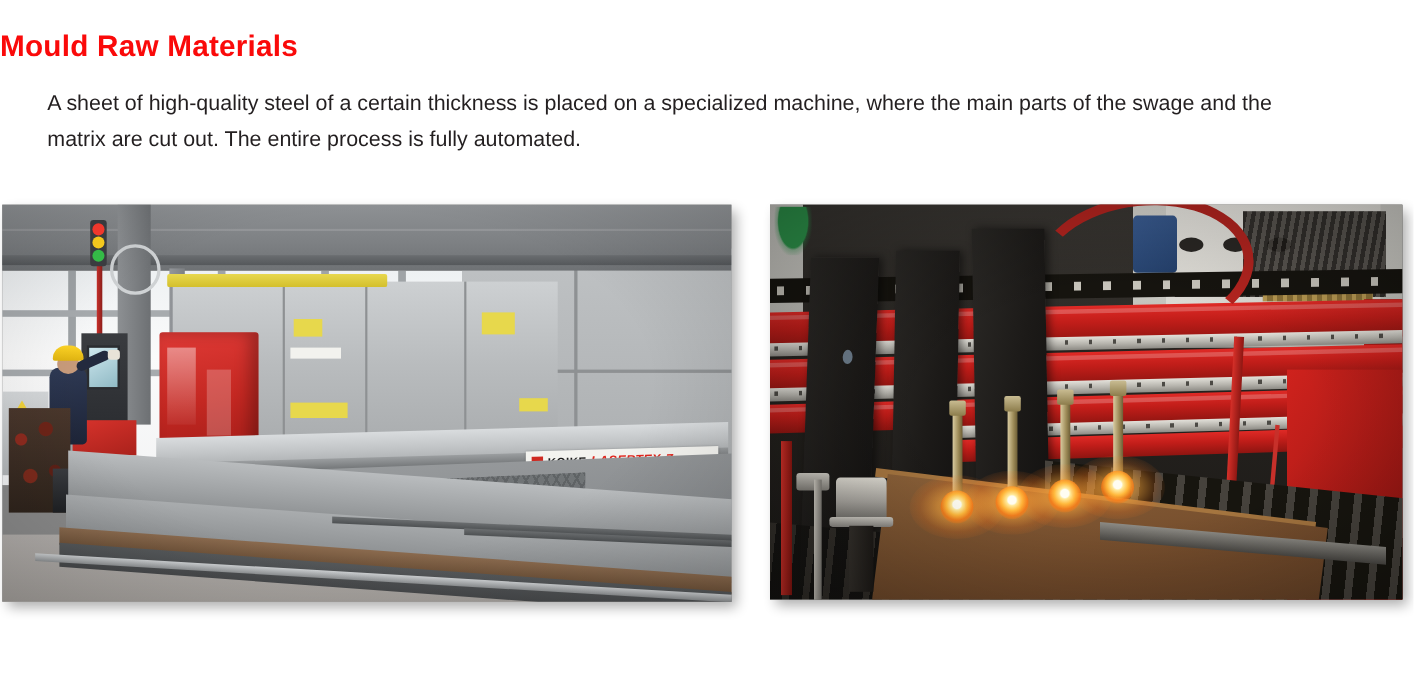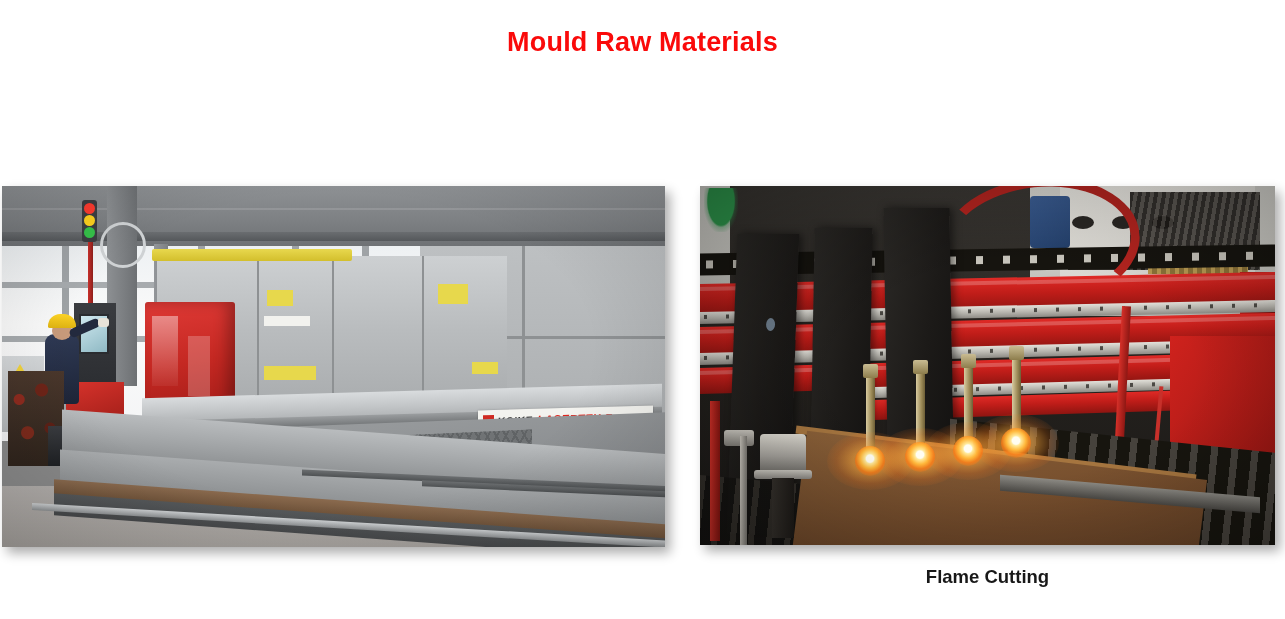--- a/index.html
+++ b/index.html
@@ -9,21 +9,21 @@
     width: 1285px; height: 619px;
     background: #ffffff;
     font-family: "Liberation Sans", sans-serif;
     overflow: hidden;
   }
   .page { position: relative; width: 1285px; height: 619px; background:#fff; }
 
   
   .title {
     position: absolute; left: 0; top: 27px; width: 1285px;
-    text-align: center;
+    text-align: left;
     font-size: 27px; font-weight: bold;
     color: #fa0a0a;
     letter-spacing: 0.2px;
     white-space: nowrap;
   }
   .paragraph {
     position: absolute; left: 43px; top: 78px; width: 1160px;
     font-size: 19.5px; line-height: 33px;
     color: #231f20;
   }
@@ -279,20 +279,21 @@
   .l-vignette { left:0; top:0; width:100%; height:100%;
     background: radial-gradient(ellipse at 50% 45%, rgba(0,0,0,0) 55%, rgba(0,0,0,.16) 100%); }
 </style>
 </head>
 <body>
 
 <div class="page">
 
   <div class="title">Mould Raw Materials</div>
 
+  <div class="paragraph">A sheet of high-quality steel of a certain thickness is placed on a specialized machine, where the main parts of the swage and the matrix are cut out. The entire process is fully automated.</div>
 
   <div class="photo photo-left">
     <div class="scene">
 
       <div class="l-window-band"></div>
       <div class="l-mullion-v" style="left:60px;"></div>
       <div class="l-mullion-v" style="left:196px;"></div>
       <div class="l-mullion-v" style="left:290px;"></div>
       <div class="l-mullion-v" style="left:360px;"></div>
       <div class="l-mullion-h" style="left:0;top:150px;width:430px;"></div>
@@ -450,15 +451,14 @@
       <div class="r-torch-left"></div>
       <div class="r-valve"></div>
       <div class="r-torch-left2"></div>
       <div class="r-cyl"></div>
       <div class="r-cyl-ring"></div>
       <div class="r-cyl-stem"></div>
 
       <div class="r-vignette"></div>
     </div>
   </div>
-  <div class="caption caption-right">Flame Cutting</div>
 
 </div>
 
 </body></html>

